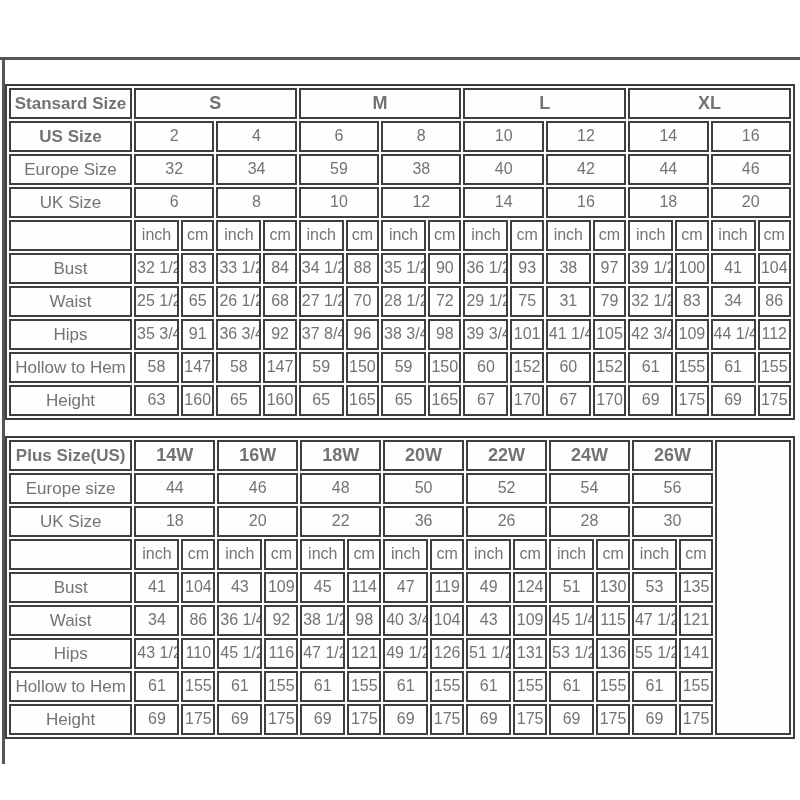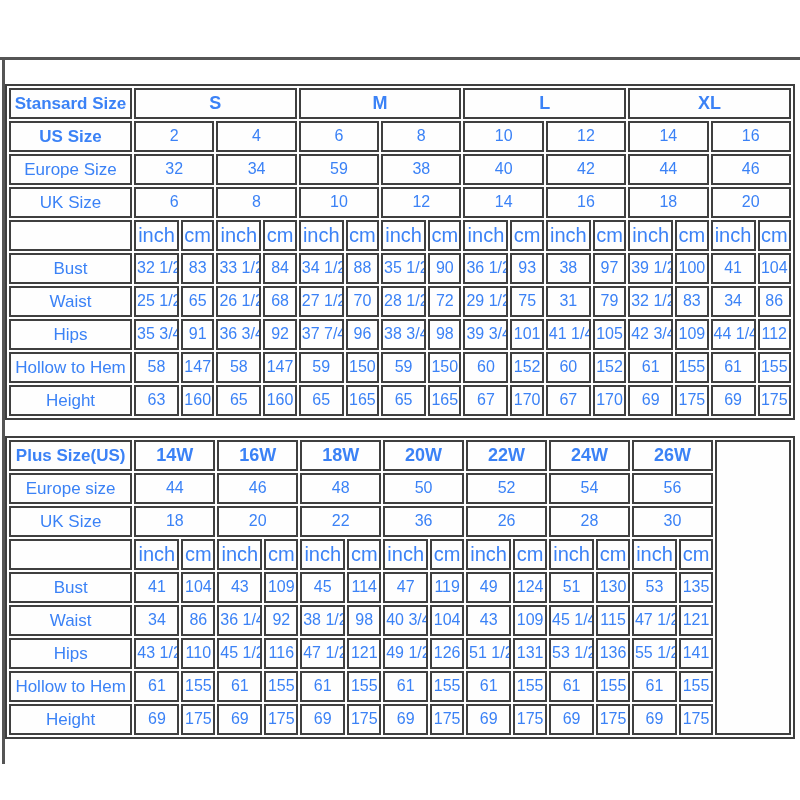--- a/index.html
+++ b/index.html
@@ -1,18 +1,18 @@
 <!DOCTYPE html>
 <html><head>
 <meta charset="utf-8">
 <style>
   html,body { margin:0; padding:0; background:#ffffff; }
   .canvas {
     position:relative; width:800px; height:800px; background:#ffffff;
-    font-family:"Liberation Sans", sans-serif; color:#3b82f6; overflow:hidden;
+    font-family:"Liberation Sans", sans-serif; color:#737373; overflow:hidden;
   }
   .frame-top  { position:absolute; left:0; top:57px;  width:800px; height:3px; background:#555555; }
   .frame-left { position:absolute; left:2px; top:57px; width:3px; height:707px; background:#555555; }
 
   table.size-table {
     position:absolute; left:5px; width:790px;
     border-collapse:separate; border-spacing:2px;
     border:2px solid #3f3f3f; table-layout:fixed; background:#ffffff;
   }
   #standard-table { top:84px; }
@@ -20,21 +20,21 @@
 
   table.size-table td {
     border:2px solid #3f3f3f; background:#fefefe;
     text-align:center; vertical-align:middle;
     height:27px; padding:0 1px; overflow:hidden;
     font-size:16px; line-height:1.05; white-space:nowrap;
   }
   table.size-table td.bold  { font-weight:bold; font-size:17px; }
   table.size-table td.group { font-weight:bold; font-size:18px; }
   table.size-table td.lbl   { font-size:17px; }
-  table.size-table td.unit  { font-size:20px; }
+  table.size-table td.unit  { font-size:16px; }
   table.size-table td.empty-col { background:#fefefe; }
 </style>
 </head>
 <body>
 
 <div class="canvas">
   <div class="frame-top"></div>
   <div class="frame-left"></div>
 
   <table class="size-table" id="standard-table">
@@ -154,21 +154,21 @@
           <td>83</td>
           <td>34</td>
           <td>86</td>
         </tr>
         <tr>
           <td class="lbl">Hips</td>
           <td>35 3/4</td>
           <td>91</td>
           <td>36 3/4</td>
           <td>92</td>
-          <td>37 7/4</td>
+          <td>37 8/4</td>
           <td>96</td>
           <td>38 3/4</td>
           <td>98</td>
           <td>39 3/4</td>
           <td>101</td>
           <td>41 1/4</td>
           <td>105</td>
           <td>42 3/4</td>
           <td>109</td>
           <td>44 1/4</td>

